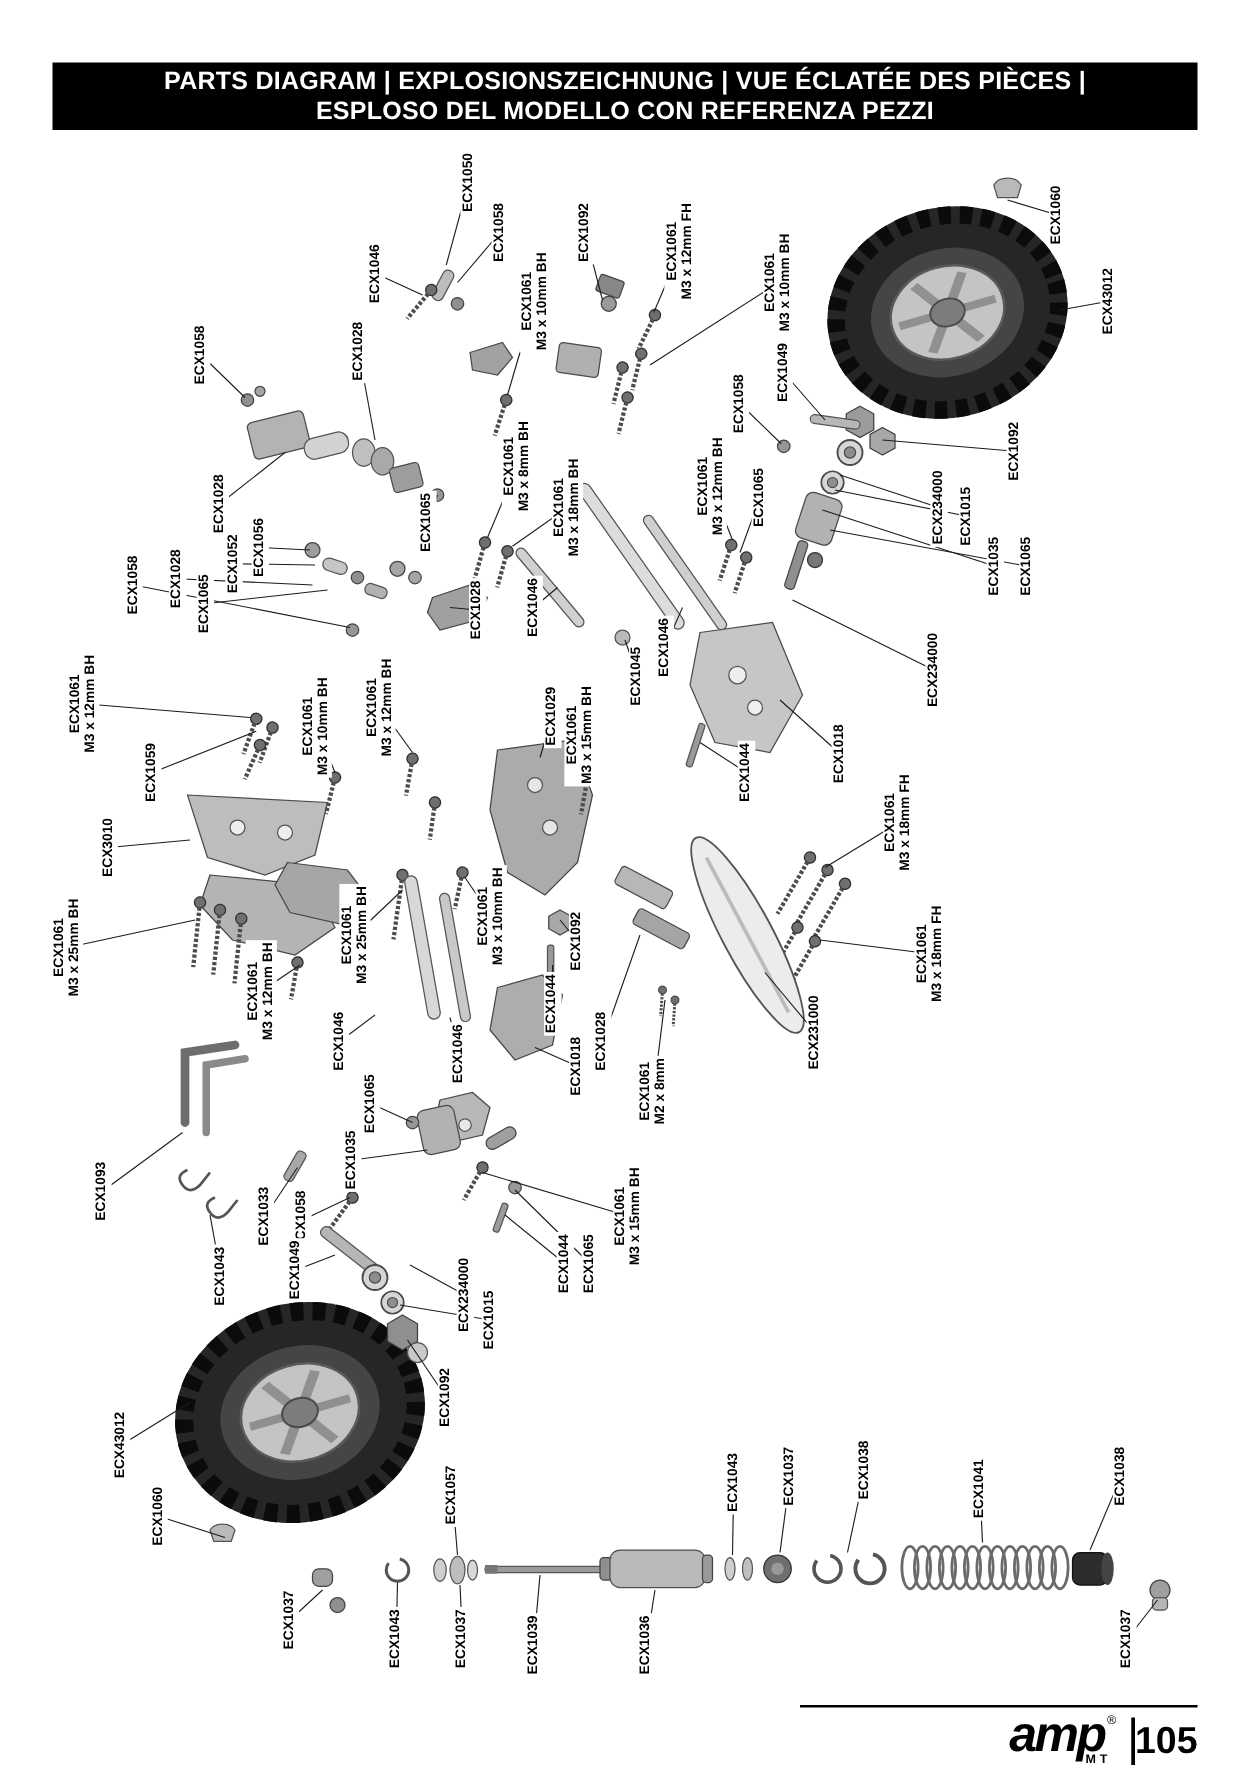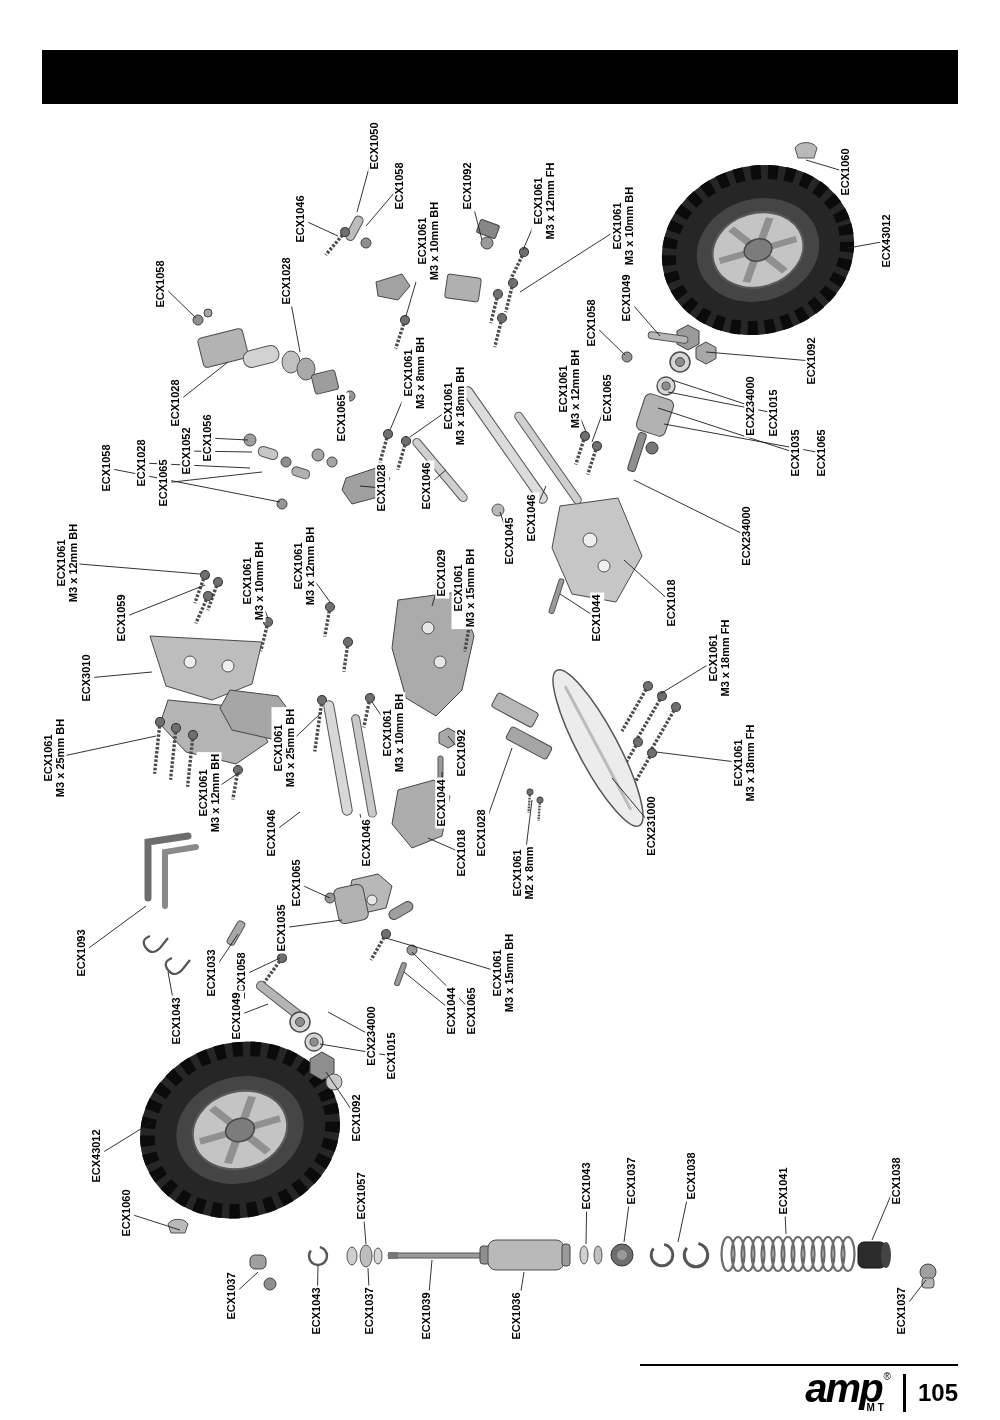--- a/index.html
+++ b/index.html
@@ -31,28 +31,30 @@
     letter-spacing:-1px; opacity:.92; white-space:nowrap;
   }
 
   .footer-rule { position:absolute; left:640px; top:1364px; width:318px; height:2px; background:#000; z-index:7; }
   .footer { position:absolute; right:42px; top:1372px; display:flex; align-items:center; z-index:7; }
   .brand { display:flex; flex-direction:column; align-items:flex-end; }
   .brand-row { display:flex; align-items:flex-start; }
   .brand-main { font-size:40px; font-weight:bold; font-style:italic; letter-spacing:-2px; line-height:32px; color:#000; }
   .brand-reg { font-size:10px; line-height:10px; margin-left:2px; }
   .brand-sub { font-size:10px; font-weight:bold; letter-spacing:3px; margin-top:-2px; margin-right:4px; }
-  .page-num { font-size:24px; font-weight:bold; border-left:3px solid #000; padding-left:12px; margin-left:12px; line-height:38px; color:#000; }
+  .page-num { font-size:30px; font-weight:bold; border-left:3px solid #000; margin-left:12px; line-height:38px; color:#000; }
 </style>
 </head>
 <body>
 
 <div class="page">
 
   <div class="banner">
+    <div>PARTS DIAGRAM | EXPLOSIONSZEICHNUNG | VUE ÉCLATÉE DES PIÈCES |</div>
+    <div>ESPLOSO DEL MODELLO CON REFERENZA PEZZI</div>
   </div>
 
   <svg id="drawing" width="1000" height="1420" viewBox="0 0 1000 1420">
     <defs>
       <g id="screw">
         <circle cx="0" cy="0" r="4.5" fill="#6f6f6f" stroke="#2e2e2e" stroke-width="1"></circle>
         <line x1="0" y1="4" x2="0" y2="30" stroke="#4c4c4c" stroke-width="3.4" stroke-dasharray="2.6 1.6"></line>
       </g>
       <g id="screwL">
         <circle cx="0" cy="0" r="4.5" fill="#6f6f6f" stroke="#2e2e2e" stroke-width="1"></circle>

